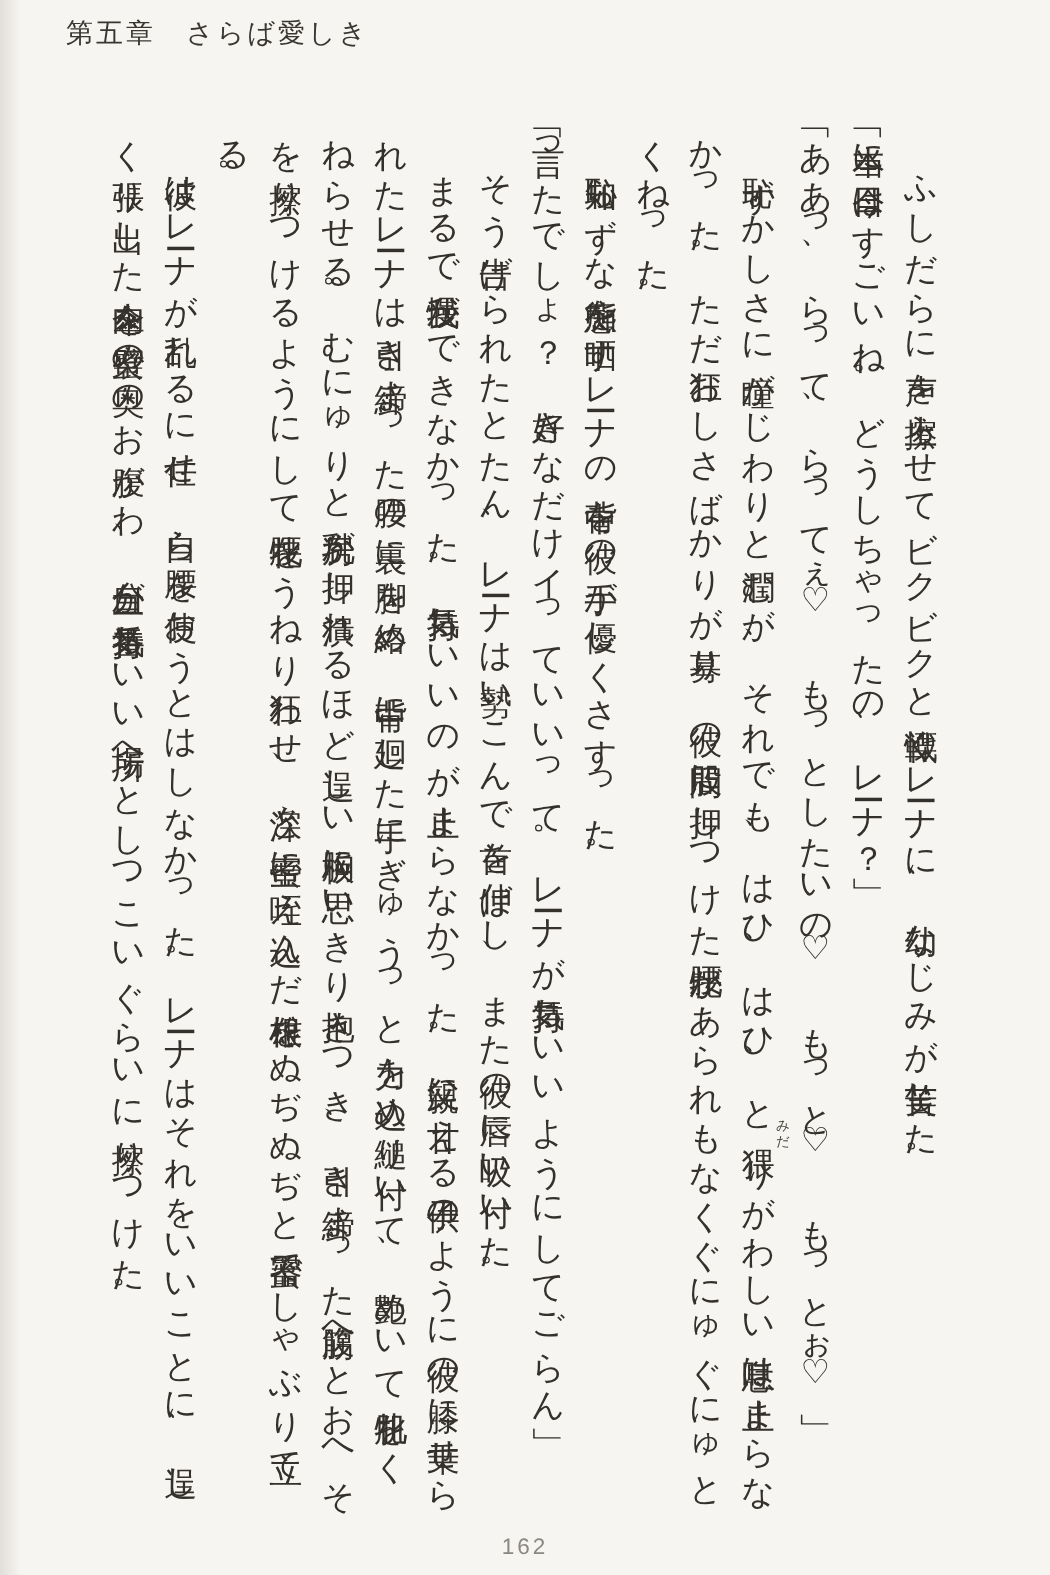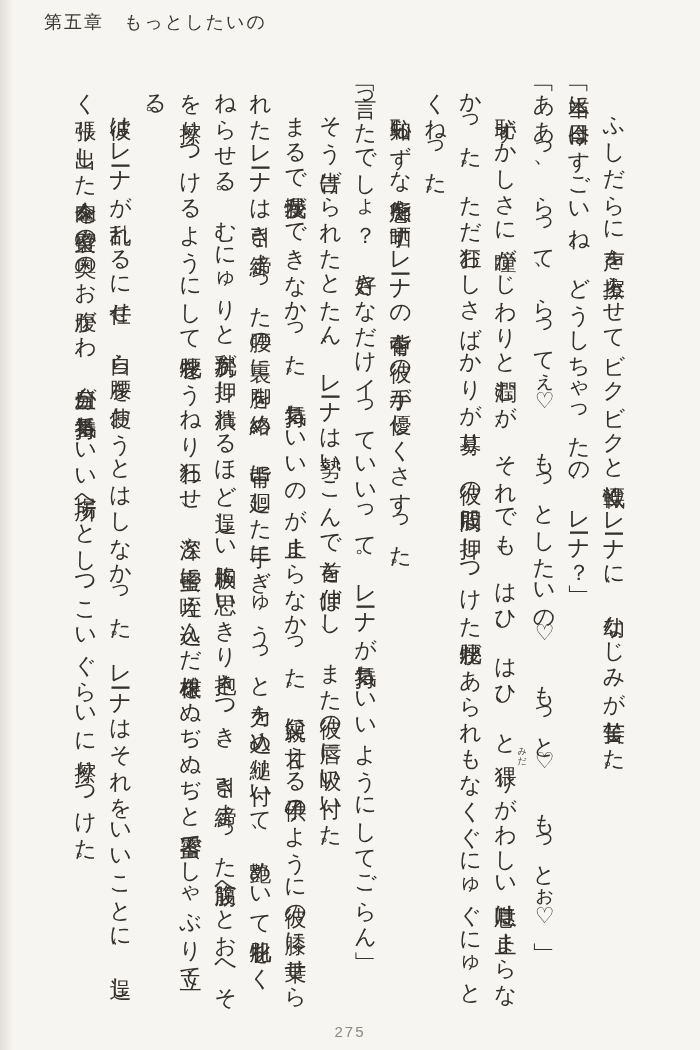--- a/index.html
+++ b/index.html
@@ -71,29 +71,29 @@
     font-size: 15px;
     letter-spacing: 2px;
     color: #8b8781;
   }
 </style>
 </head>
 <body>
 
 <div class="page">
 
-  <div class="running-head">第五章　もっとしたいの</div>
+  <div class="running-head">第五章　さらば愛しき</div>
 
   <main class="text-block">
     <p class="para indent">ふしだらに声を上擦らせてビクビクと戦慄くレーナに、幼なじみが苦笑した。</p>
     <p class="para">「本当に今日はすごいね。どうしちゃったの、レーナ？」</p>
     <p class="para">「ああっ、らって、らってぇ♡　もっとしたいの♡　もっと♡　もっとぉ♡」</p>
     <p class="para indent"><span>恥ずかしさに瞳がじわりと潤むが、それでも、はひ、はひ、と</span><ruby><span>猥</span><rt>みだ</rt></ruby><span>りがわしい吐息は止まらなかった。ただ狂おしさばかりが募り、彼の股間に押しつけた牝腰があられもなくぐにゅぐにゅとくねった。</span></p>
     <p class="para indent">恥知らずな痴態を晒すレーナの背中を彼の手が優しくさすった。</p>
     <p class="para">「言ったでしょ？　好きなだけイっていいって。レーナが気持ちいいようにしてごらん」</p>
     <p class="para indent">そう告げられたとたん、レーナは勢いこんで首を伸ばし、また彼の唇に吸い付いた。</p>
     <p class="para indent">まるで我慢ができなかった。気持ちいいのが止まらなかった。父親に甘える子供のように彼の膝に乗せられたレーナは引き締まった腰の裏に脚を絡め、背中に廻した手にぎゅうっと力を込め縋り付いて、艶めいて牝肌をくねらせる。むにゅりと乳房が押し潰れるほど逞しい胸板に思いきり抱きつき、引き締まった腹筋へとおへそを擦りつけるようにして牝腰をうねり狂わせ、深々と蜜壺に咥え込んだ雄根をぬぢぬぢと蜜器でしゃぶり立てる。</p>
     <p class="para indent">彼はレーナが乱れるに任せ、自ら腰を使おうとはしなかった。レーナはそれをいいことに、逞しく張り出した肉傘を蜜襞の奥のお腹がわ、自分が一番気持ちいい場所へとしつこいぐらいに擦りつけた。</p>
   </main>
 
-  <div class="page-number">275</div>
+  <div class="page-number">162</div>
 
 </div>
 
 </body></html>

